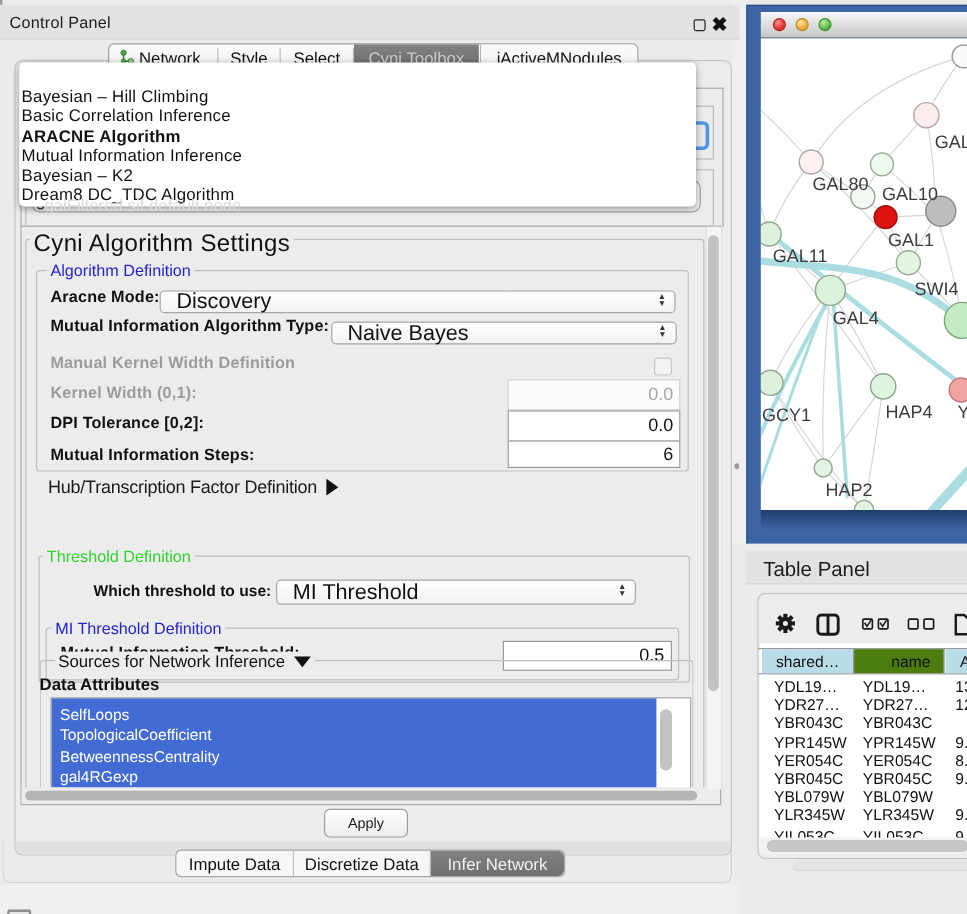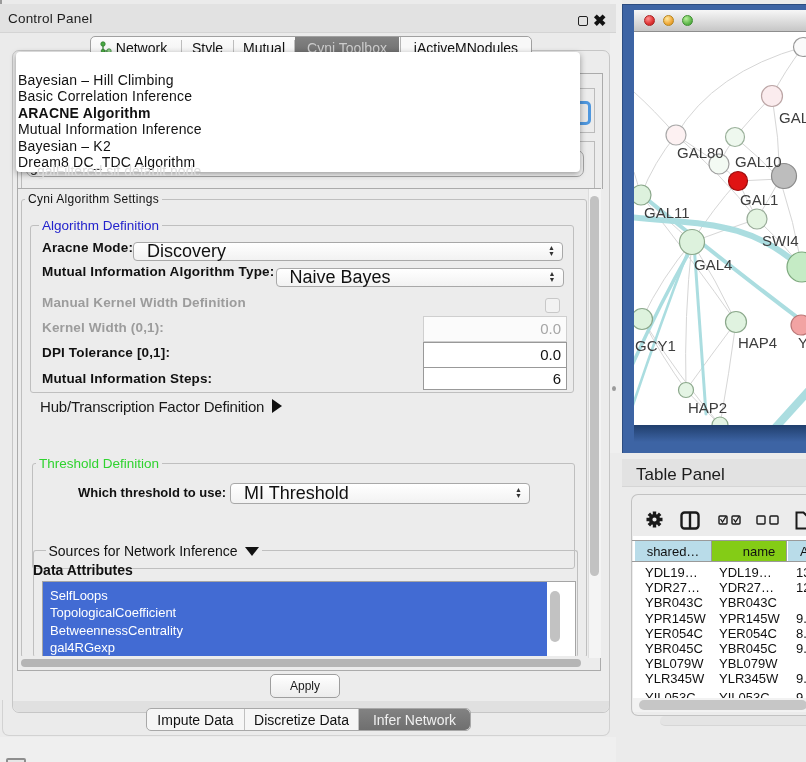--- a/index.html
+++ b/index.html
@@ -84,21 +84,21 @@
 #canvas{left:11px;top:27px;width:173px;height:393px;background:#fff;overflow:hidden;}
 #netbot{left:11px;top:420px;width:173px;height:17px;background:linear-gradient(#203e6c,#3d64a4);}
 
 #tp-hdr{left:622px;top:459px;width:184px;height:27px;background:#e2e2e2;border-bottom:1px solid #d5d5d5;}
 #tp-hdr span{position:absolute;left:14px;top:6px;font-size:17px;color:#1c1c1c;}
 #tbox{left:631px;top:494px;width:175px;height:220px;background:#ececec;border:1px solid #c2c2c2;border-radius:7px 0 0 7px;border-right:none;}
 #tbl-strip{left:660px;top:716px;width:146px;height:9px;background:#e4e4e4;border-bottom:1px solid #d6d6d6;border-radius:5px 0 0 5px;}
 #thead{position:absolute;left:0px;top:45px;width:175px;height:22px;border-top:1px solid #9a9a9a;border-bottom:1px solid #9a9a9a;font-size:13px;color:#111;box-sizing:border-box;}
 .th{position:absolute;top:0;height:20px;display:flex;align-items:center;justify-content:center;box-sizing:border-box;}
 #th1{left:3px;width:76px;background:#b9dce9;}
-#th2{left:79px;width:76px;background:#84cc16;border-left:1px solid #9a9a9a;border-right:1px solid #9a9a9a;padding-left:20px;}
+#th2{left:79px;width:76px;background:#4d7c0f;border-left:1px solid #9a9a9a;border-right:1px solid #9a9a9a;padding-left:20px;}
 #th3{left:156px;width:19px;background:#b9dce9;justify-content:flex-start;padding-left:12px;}
 .tr{position:absolute;font-size:13px;color:#111;white-space:nowrap;}
 #tsb{position:absolute;left:1px;top:203px;width:174px;height:14px;background:#f2f2f2;}
 #tsb .thumb{position:absolute;left:6px;top:2px;width:168px;height:10px;background:#c6c6c6;border-radius:5px;}
 .ico{position:absolute;top:16px;}
 </style></head>
 <body>
 <div class="abs" id="notch"></div>
 <div class="abs" style="left:2px;top:700px;width:606px;height:35px;border:1px solid #d2d2d2;border-top:none;border-radius:0 0 7px 7px;"></div>
 <div class="abs" style="left:610px;top:0;width:12px;height:453px;background:#efefef;"></div>
@@ -115,64 +115,69 @@
 
 <div class="abs" id="tabs">
   <div class="tabseg" id="seg-net" style="padding-right:6px;box-sizing:border-box;"><svg width="13" height="14" viewBox="0 0 13 14" style="margin-right:4px">
     <line x1="4" y1="3" x2="4" y2="10" stroke="#2e7d2e" stroke-width="1.2"></line>
     <line x1="4" y1="10" x2="9" y2="10" stroke="#2e7d2e" stroke-width="1.2"></line>
     <circle cx="4" cy="3" r="2.2" fill="#49a942" stroke="#2e7d2e" stroke-width="0.8"></circle>
     <circle cx="4" cy="10" r="1.8" fill="#49a942" stroke="#2e7d2e" stroke-width="0.8"></circle>
     <circle cx="10" cy="10" r="2.2" fill="#8fd08a" stroke="#2e7d2e" stroke-width="0.8"></circle>
   </svg>Network</div>
   <div class="tabseg" id="seg-style">Style</div>
-  <div class="tabseg" id="seg-select">Mutual</div>
+  <div class="tabseg" id="seg-select">Select</div>
   <div class="tabseg" id="seg-cyni">Cyni Toolbox</div>
   <div class="tabseg" id="seg-jam">jActiveMNodules</div>
   <div class="tsep" style="left:90px"></div>
   <div class="tsep" style="left:142px"></div>
   <div class="tsep" style="left:203px"></div>
 </div>
 
 <div class="abs" id="upper">
   <div class="abs" id="box1"></div>
   <div class="abs" id="fragblue"></div>
   <div class="abs" id="box2"></div>
   <div class="abs" id="fragcombo"></div>
   <div class="abs" id="fragtext">galFiltered.sif default node</div>
 </div>
 
 <div class="abs" id="scroll">
 
   <div class="gbox" style="left:3px;top:9.5px;width:564px;height:457px;">
-    <span class="gtitle" style="left:3px;font-size:12px;letter-spacing:.3px;">Cyni Algorithm Settings</span>
+    <span class="gtitle" style="left:3px;font-size:20px;letter-spacing:.3px;">Cyni Algorithm Settings</span>
 
     <div class="gbox" style="left:8px;top:25.5px;width:542px;height:166px;">
       <span class="gtitle blue" style="left:8px;">Algorithm Definition</span>
       <div class="lbl" style="left:11px;top:14px;">Aracne Mode:</div>
       <div class="combo" style="left:102px;top:15.5px;width:430px;height:19px;">Discovery<span class="spin"></span></div>
       <div class="lbl" style="left:11px;top:38px;">Mutual Information Algorithm Type:</div>
       <div class="combo" style="left:244.5px;top:41.5px;width:288px;height:19px;">Naive Bayes<span class="spin"></span></div>
       <div class="lbl dis" style="left:11px;top:69px;">Manual Kernel Width Definition</div>
       <div class="cb" style="left:514px;top:72px;"></div>
       <div class="lbl dis" style="left:11px;top:93.5px;">Kernel Width (0,1):</div>
       <div class="tf dis" style="left:392px;top:89.5px;width:144px;height:26px;">0.0</div>
-      <div class="lbl" style="left:11px;top:119px;">DPI Tolerance [0,1]:</div>
+      <div class="lbl" style="left:11px;top:119px;">DPI Tolerance [0,2]:</div>
       <div class="tf" style="left:392px;top:115.5px;width:144px;height:26px;">0.0</div>
       <div class="lbl" style="left:11px;top:145px;">Mutual Information Steps:</div>
       <div class="tf" style="left:392px;top:141px;width:144px;height:22.5px;">6</div>
     </div>
 
     <div style="position:absolute;left:18px;top:198px;font-size:15px;letter-spacing:-0.2px;color:#1a1a1a;">Hub/Transcription Factor Definition</div>
     <div style="position:absolute;left:250px;top:199.5px;width:0;height:0;border-left:10px solid #111;border-top:7px solid transparent;border-bottom:7px solid transparent;"></div>
 
     <div class="gbox" style="left:10px;top:235px;width:541px;height:104px;margin-top:28px;">
       <span class="gtitle green" style="left:3px;">Threshold Definition</span>
       <div class="lbl" style="left:45px;top:21.5px;font-size:13px;letter-spacing:0;">Which threshold to use:</div>
       <div class="combo" style="left:197px;top:19px;width:300px;height:21px;">MI Threshold<span class="spin"></span></div>
+      <div class="gbox" style="left:5px;top:59.5px;width:526px;height:42px;">
+        <span class="gtitle blue" style="left:4px;">MI Threshold Definition</span>
+        <div class="lbl" style="left:11.5px;top:12px;">Mutual Information Threshold:</div>
+        <div class="tf" style="left:379.5px;top:10px;width:141px;height:25px;">0.5</div>
+      </div>
     </div>
 
     <div class="gbox" style="left:10.5px;top:350.5px;width:543px;height:106px;border-bottom:none;">
       <span class="gtitle" style="left:12px;font-size:14px;">Sources for Network Inference&nbsp;&nbsp;<span style="display:inline-block;width:0;height:0;border-top:9px solid #111;border-left:7.5px solid transparent;border-right:7.5px solid transparent;"></span></span>
     </div>
     <div class="lbl" style="left:11px;top:362.5px;font-size:14px;letter-spacing:0;">Data Attributes</div>
   </div>
 
   <div class="abs" id="datalist">
     <div class="sel"></div>

